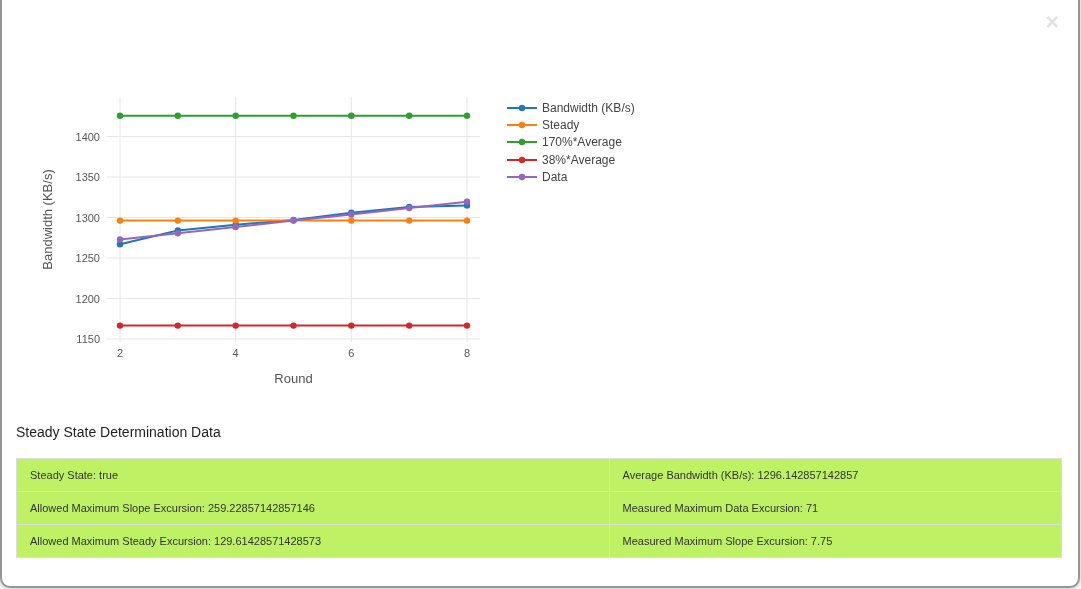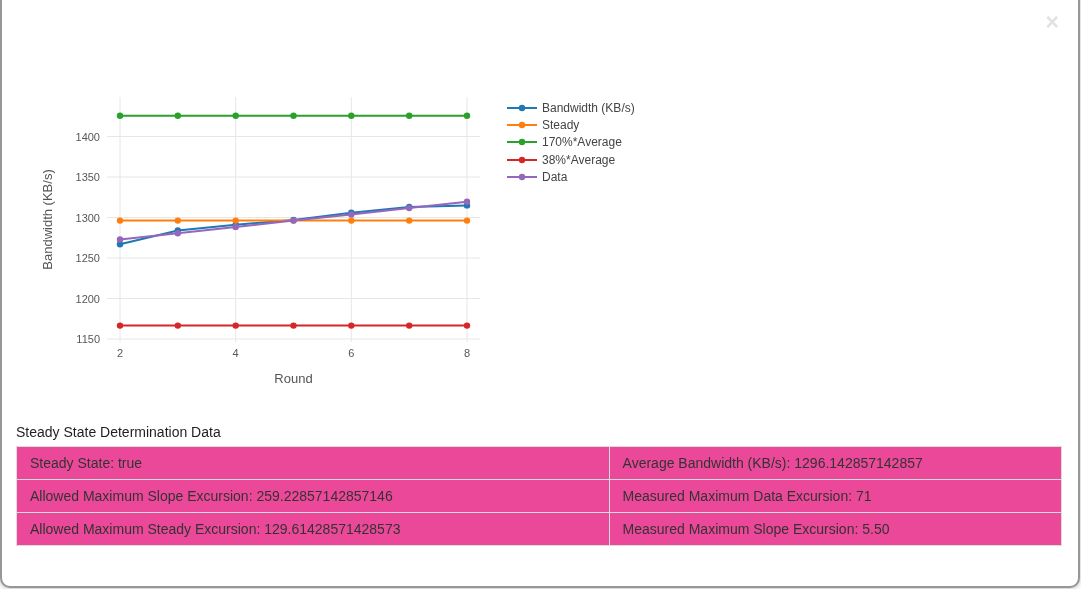--- a/index.html
+++ b/index.html
@@ -21,24 +21,24 @@
   .chart-area svg{display:block;}
   text.tick{font-size:11px;fill:#575757;font-family:"Liberation Sans",sans-serif;}
   text.axis-title{font-size:13px;fill:#555;font-family:"Liberation Sans",sans-serif;}
   .legend{position:absolute;left:505px;top:109px;}
   .legend-item{
     display:flex;align-items:center;height:17.4px;
     font-size:12px;color:#444;cursor:pointer;white-space:nowrap;
   }
   .legend-item svg{margin-right:5px;flex:0 0 auto;}
   .table-section{position:absolute;left:14px;top:435px;width:1046px;}
-  .table-title{font-size:14px;color:#1f1f1f;margin:0 0 6px 0;line-height:15px;}
+  .table-title{font-size:14px;color:#1f1f1f;margin:0 0 18px 0;line-height:15px;}
   table.ss-table{
     border-collapse:collapse;width:100%;table-layout:fixed;
-    font-size:14px;color:#333;background:#ec4899;
+    font-size:11px;color:#333;background:#bef264;
   }
   table.ss-table td{
     border:1px solid #ddd;height:32px;padding:0 8px 0 13px;
     vertical-align:middle;overflow:hidden;white-space:nowrap;
   }
   table.ss-table td:first-child{width:54.6%;}
 </style>
 </head>
 <body>
 
@@ -170,19 +170,19 @@
           <tr>
             <td>Steady State: true</td>
             <td>Average Bandwidth (KB/s): 1296.142857142857</td>
           </tr>
           <tr>
             <td>Allowed Maximum Slope Excursion: 259.22857142857146</td>
             <td>Measured Maximum Data Excursion: 71</td>
           </tr>
           <tr>
             <td>Allowed Maximum Steady Excursion: 129.61428571428573</td>
-            <td>Measured Maximum Slope Excursion: 5.50</td>
+            <td>Measured Maximum Slope Excursion: 7.75</td>
           </tr>
         </tbody>
     </table>
   </div>
 
 </div>
 
 </body></html>

